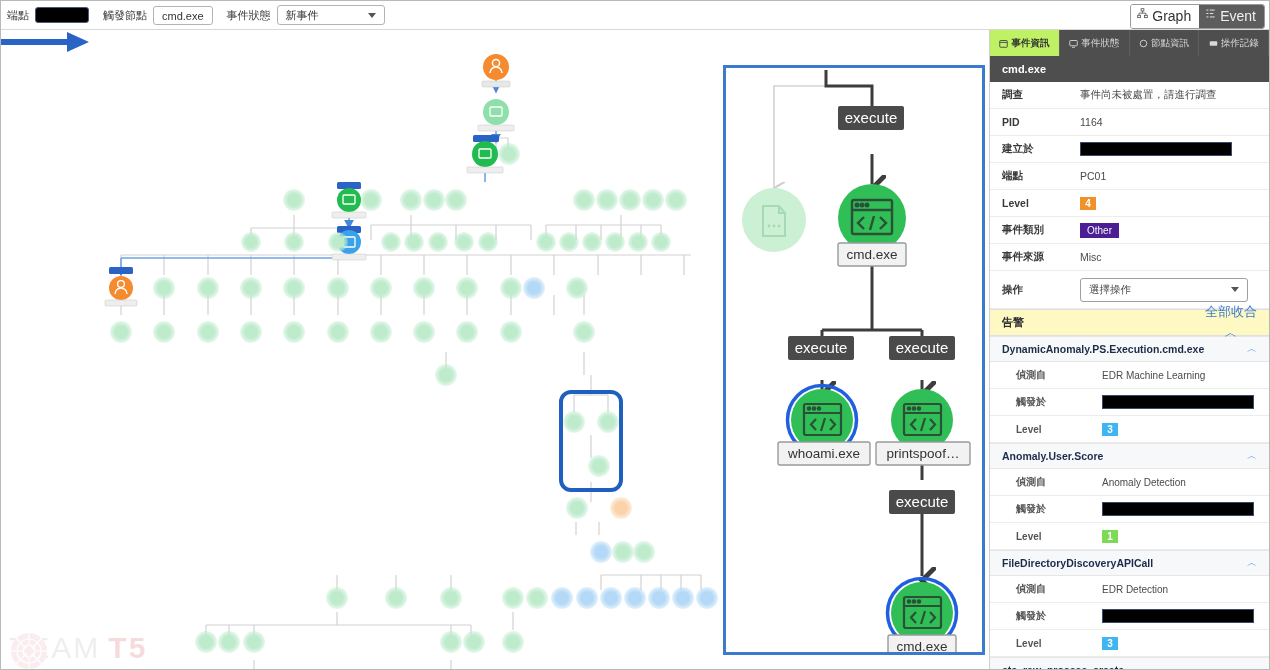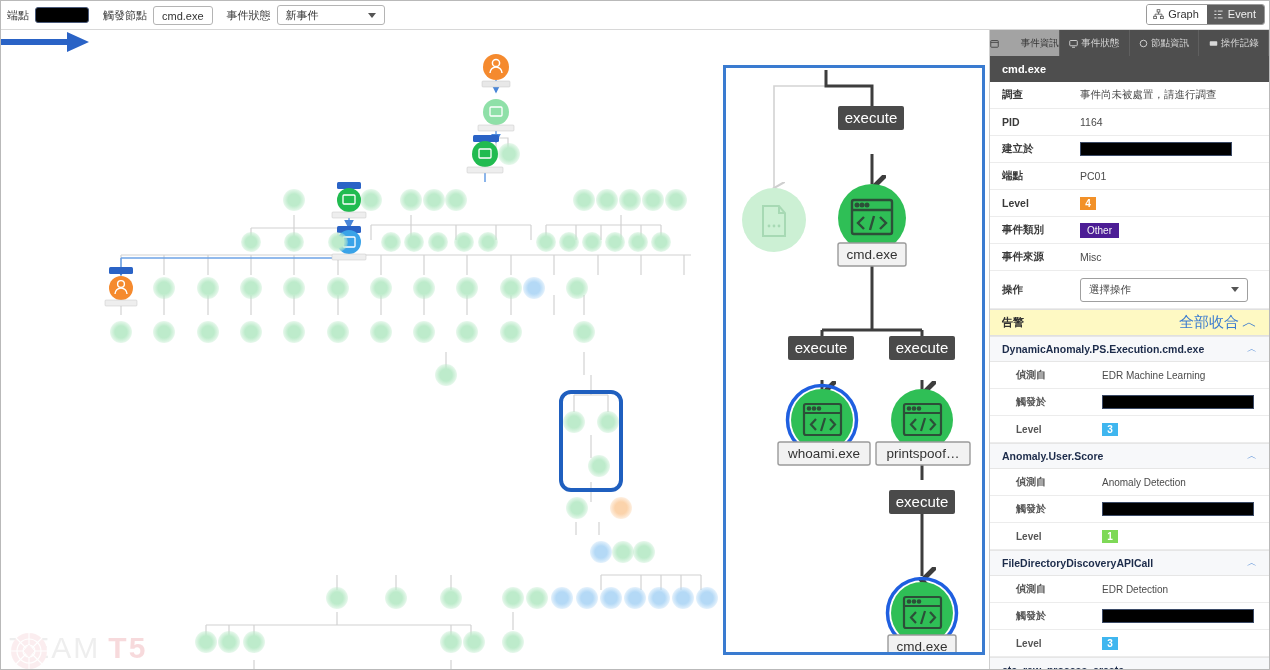--- a/index.html
+++ b/index.html
@@ -63,22 +63,22 @@
     border-right: 4px solid transparent;
     border-top: 5px solid #555;
     margin-left: 14px;
   }
   .tb-right {
     position: absolute; right: 6px; top: 3px;
     display: flex; border-radius: 3px; overflow: hidden;
     border: 1px solid #9a9a9a;
   }
   .tb-btn {
-    font-size: 11px; padding: 3px 8px 4px 6px;
-    display: flex; align-items: center; gap: 4px;
+    font-size: 14px; padding: 3px 8px 4px 6px;
+    display: flex; gap: 4px;
     background: #fff; color: #333;
   }
   .tb-btn.active { background: #5d5d5d; color: #f0f0f0; }
 
   
   .graph {
     position: absolute; left: 0; top: 29px;
     width: 990px; height: 641px;
     background: #fff;
     overflow: hidden;
@@ -122,21 +122,21 @@
     display: flex; height: 26px;
     background: #4e4e4e;
   }
   .rtab {
     flex: 1;
     display: flex; align-items: center; justify-content: center;
     gap: 3px;
     font-size: 9.5px; color: #d8d8d8;
     border-right: 1px solid #5f5f5f;
   }
-  .rtab.active { background: #a3a3a3; color: #333; font-weight: normal; justify-content: space-between; }
+  .rtab.active { background: #bef264; color: #333; font-weight: bold; }
   .rtab .ti { display: inline-block; }
   .rtitle {
     height: 26px; background: #4e4e4e;
     display: flex; align-items: center;
     padding-left: 12px;
     font-size: 11px; color: #fff; font-weight: bold;
   }
   .collapse-tab {
     position: absolute; left: -22px; top: 16px;
     width: 22px; height: 26px;
@@ -186,21 +186,21 @@
     background: #fff;
   }
   .sec-head {
     display: flex; align-items: center; justify-content: space-between;
     height: 27px; padding: 0 12px;
     background: #fef9c3;
     border-bottom: 1px solid #e0e0e0;
     border-top: 1px solid #e0e0e0;
   }
   .sec-head .t { font-size: 11px; color: #303030; font-weight: bold; }
-  .sec-head .a { font-size: 15px; color: #3a7bd0; display:flex; align-items:center; gap:3px;}
+  .sec-head .a { font-size: 13px; color: #3a7bd0; display:flex; align-items:center; gap:3px;flex-direction:column;}
   .alert-head {
     display: flex; align-items: center; justify-content: space-between;
     height: 26px; padding: 0 12px;
     background: #f7f8fa;
     border-bottom: 1px solid #e6e6e6;
     border-top: 1px solid #e6e6e6;
   }
   .alert-head .t { font-size: 10.5px; color: #1c2b4a; font-weight: bold; }
   .chev { color: #3a7bd0; font-size: 10px; }
   .row.sub { padding-left: 26px; }

